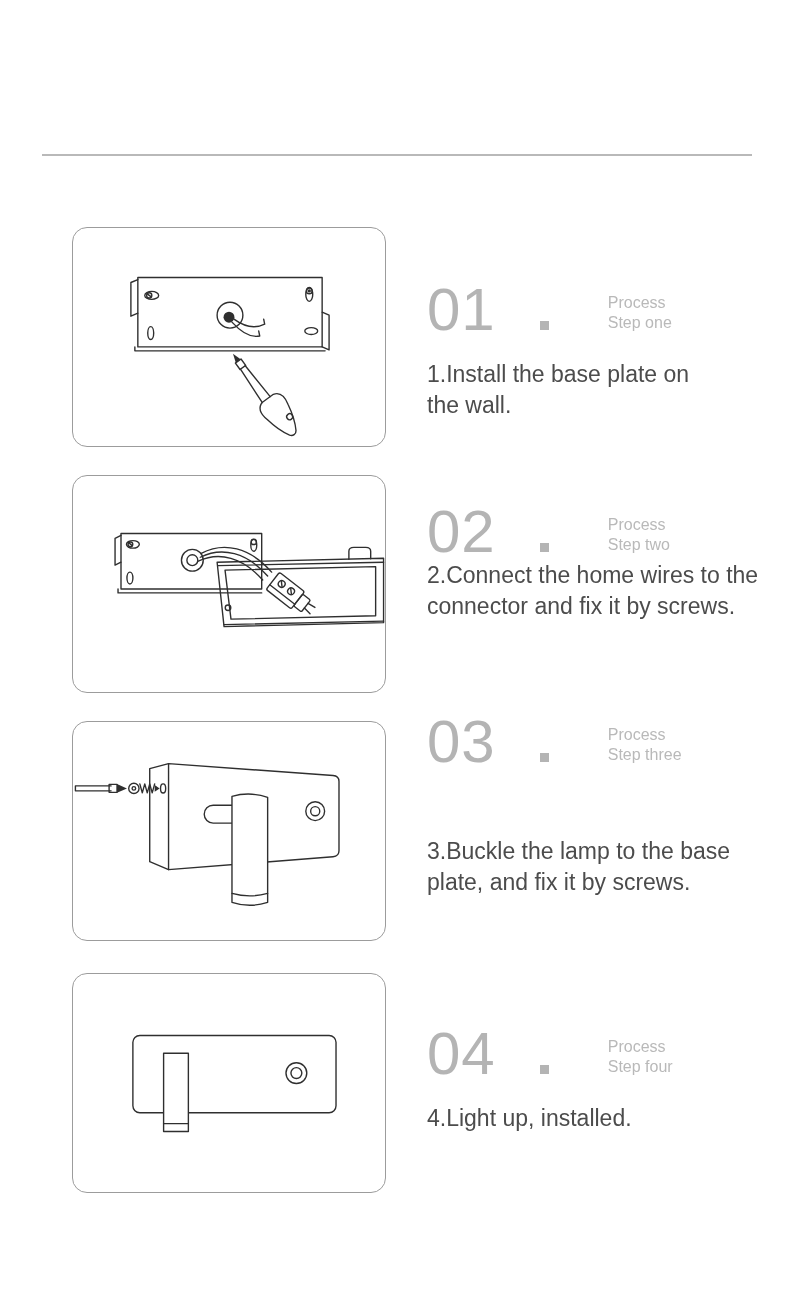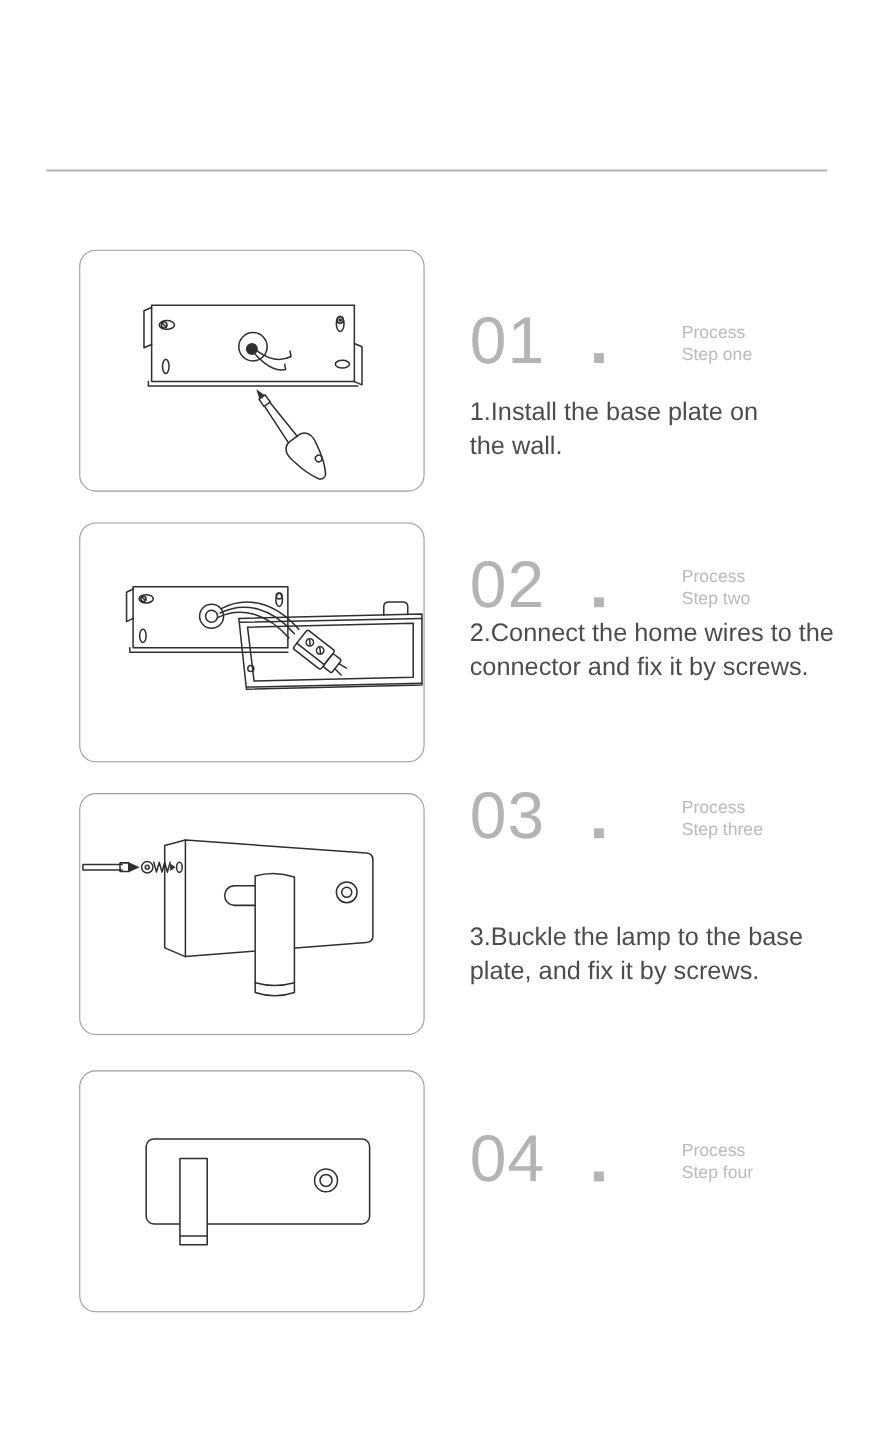--- a/index.html
+++ b/index.html
@@ -20,21 +20,21 @@
     position:absolute;left:72px;width:314px;height:220px;
     border:1.4px solid #9c9c9c;border-radius:15px;box-sizing:border-box;
     background:#ffffff;
   }
   .illus svg{position:absolute;left:0;top:0;width:100%;height:100%;}
   .art *{stroke:#2f2f2f;fill:none;stroke-width:1.4;stroke-linecap:round;stroke-linejoin:round;}
   .step-head{position:absolute;left:427px;display:flex;align-items:flex-start;gap:37px;}
   .num{font-size:60px;line-height:52px;color:#b4b4b4;letter-spacing:1px;}
   .dot{width:9px;height:9px;background:#b4b4b4;margin:37px 0 0 7px;}
   .lbl{margin-left:22px;padding-top:9px;font-size:16px;line-height:20px;color:#b9b9b9;}
-  .lbl span{display:block;margin-left:12px;}
+  .lbl span{display:block;}
   .desc{
     position:absolute;left:427px;width:348px;
     font-size:23px;line-height:31px;color:#4c4c4c;
   }
 </style>
 </head>
 <body>
 
 <div class="page">
 
@@ -192,14 +192,17 @@
     </svg>
   </div>
   <div class="step-head" style="top:1028px">
     <span class="num">04</span>
     <span class="dot"></span>
     <span class="lbl">
       <span>Process</span>
       <span>Step four</span>
     </span>
   </div>
+  <div class="desc" style="top:1103px">
+    <span>4.Light up, installed.</span>
+  </div>
 
 </div>
 
 </body></html>

